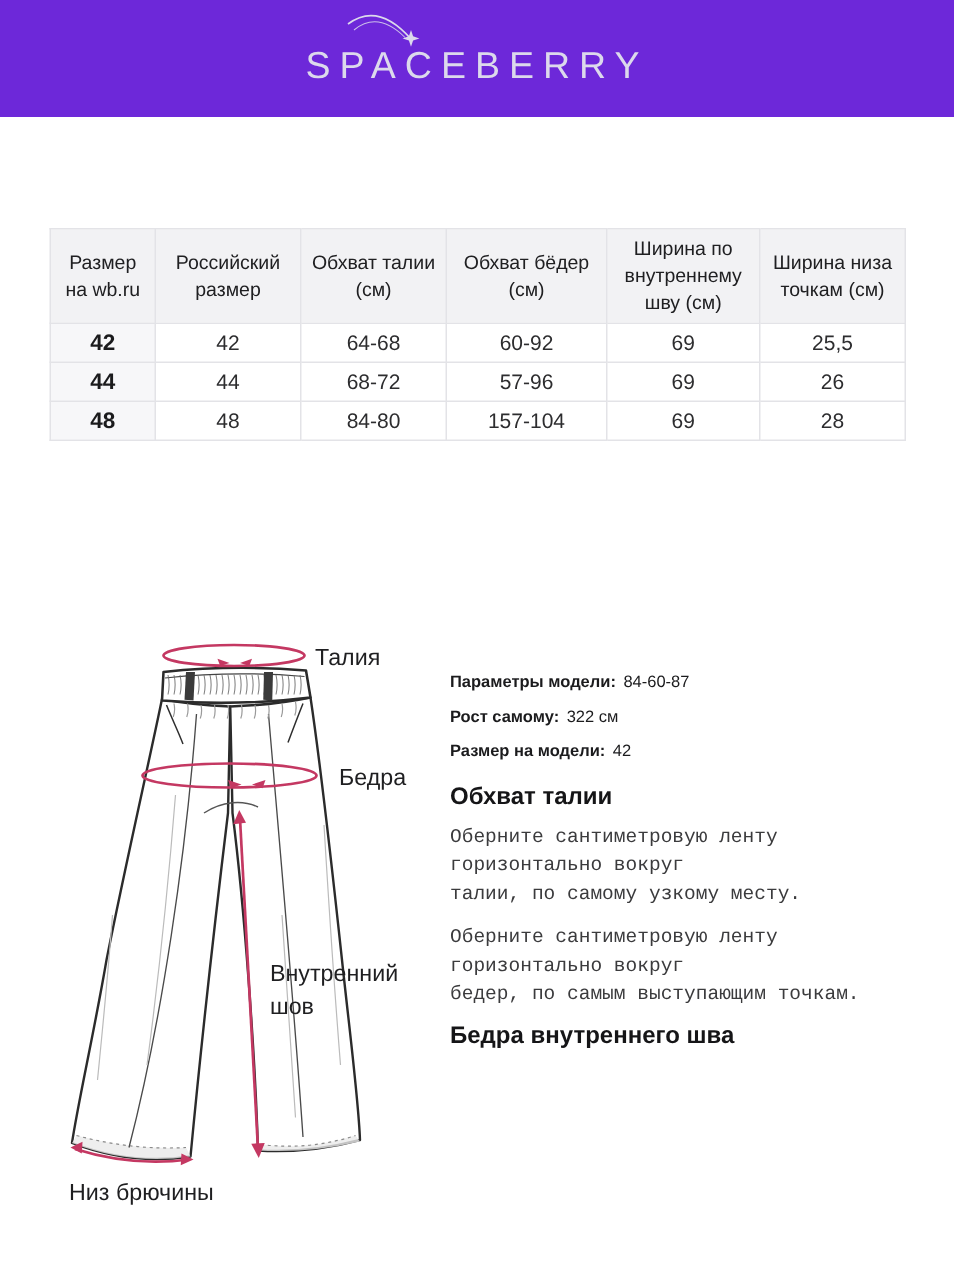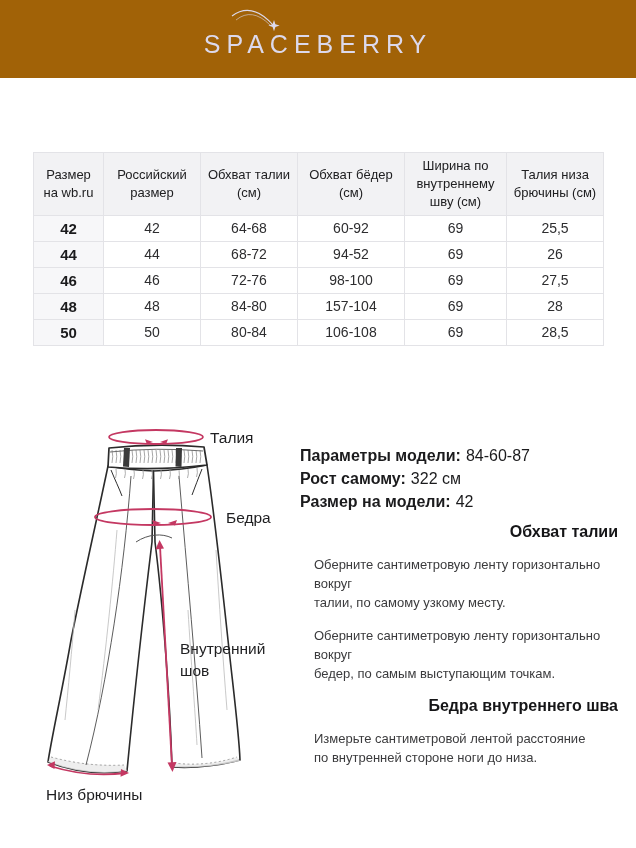--- a/index.html
+++ b/index.html
@@ -6,21 +6,21 @@
   html,body { background:#ffffff; }
   .page {
     position:relative; width:636px; height:848px; margin:0 auto;
     background:#ffffff; overflow:hidden;
     font-family:"Liberation Sans", sans-serif; color:#1c1c1e;
   }
 
   
   .brand-header {
     position:absolute; left:0; top:0; width:636px; height:78px;
-    background:#a16207; display:flex; align-items:center; justify-content:center;
+    background:#6d28d9; display:flex; align-items:center; justify-content:center;
   }
   .logo-wrap { position:relative; }
   .logo-text {
     font-size:25px; font-weight:400; letter-spacing:6px; color:#dcd9ec;
     text-transform:uppercase; padding-top:10px; display:inline-block;
   }
   .comet { position:absolute; left:26px; top:-14px; }
 
   
   .size-table {
@@ -47,29 +47,29 @@
   .size-table td.rowhead {
     background:#f7f7f9; font-weight:700; font-size:15px; color:#1b1b1d;
   }
 
   
   .pants-figure { position:absolute; left:20px; top:400px; }
   .fig-label { font-size:15.5px; font-weight:500; fill:#1f1f21; }
 
   
   .info-col { position:absolute; left:300px; top:444px; width:318px; }
-  .param-line { font-size:16px; line-height:23px; color:#1b1b1d; }
+  .param-line { font-size:11px; line-height:23px; color:#1b1b1d; }
   .param-label { font-weight:700; }
   .param-value { font-weight:400; margin-left:5px; }
   .measure-section { margin-top:10px; }
   .measure-section:first-of-type { margin-top:36px; }
-  .measure-section h3 { font-size:16px; font-weight:700; color:#151517; margin:0 0 7px 0;text-align:right; }
+  .measure-section h3 { font-size:16px; font-weight:700; color:#151517; margin:0 0 7px 0; }
   .measure-section p {
     font-size:13px; line-height:19px; font-weight:400; color:#3b3b3d;
-    white-space:pre-line; margin:14px;
+    white-space:pre-line; margin:0;font-family:Liberation Mono, monospace;
   }
 </style>
 </head>
 <body>
 
 <div class="page">
 
   <div class="brand-header">
     <div class="logo-wrap">
       <svg class="comet" width="52" height="34" viewBox="0 0 52 34">
@@ -90,63 +90,47 @@
         <col class="c5">
         <col class="c6">
     </colgroup>
     <thead>
       <tr>
         <th>Размер на wb.ru</th>
         <th>Российский размер</th>
         <th>Обхват талии (см)</th>
         <th>Обхват бёдер (см)</th>
         <th>Ширина по внутреннему шву (см)</th>
-        <th>Талия низа брючины (см)</th>
+        <th>Ширина низа точкам (см)</th>
       </tr>
     </thead>
     <tbody>
       <tr>
         <td class="rowhead">42</td>
         <td>42</td>
         <td>64-68</td>
         <td>60-92</td>
         <td>69</td>
         <td>25,5</td>
       </tr>
       <tr>
         <td class="rowhead">44</td>
         <td>44</td>
         <td>68-72</td>
-        <td>94-52</td>
+        <td>57-96</td>
         <td>69</td>
         <td>26</td>
-      </tr>
-      <tr>
-        <td class="rowhead">46</td>
-        <td>46</td>
-        <td>72-76</td>
-        <td>98-100</td>
-        <td>69</td>
-        <td>27,5</td>
       </tr>
       <tr>
         <td class="rowhead">48</td>
         <td>48</td>
         <td>84-80</td>
         <td>157-104</td>
         <td>69</td>
         <td>28</td>
-      </tr>
-      <tr>
-        <td class="rowhead">50</td>
-        <td>50</td>
-        <td>80-84</td>
-        <td>106-108</td>
-        <td>69</td>
-        <td>28,5</td>
       </tr>
     </tbody>
   </table>
 
   <svg class="pants-figure" width="280" height="420" viewBox="0 0 280 420">
 
     <path d="M88,66 C80,105 64,175 51,240 C43,287 32,335 28,362 Q67,377 107,371 C113,308 124,208 132,142 L133.5,71 Q108,70 88,66 Z" fill="#ffffff" stroke="#2b2b2b" stroke-width="1.6" stroke-linejoin="round"></path>
     <path d="M187,65 C193,105 201,175 208,240 C213,287 219,333 220,360 Q186,369 152,367 C150,302 143,205 135,142 L133.5,71 Q163,70 187,65 Z" fill="#ffffff" stroke="#2b2b2b" stroke-width="1.6" stroke-linejoin="round"></path>
 
     <path d="M31,357 Q68,367 104,365 L107,371 Q67,377 28,362 Z" fill="#eaeaea" opacity="0.8"></path>
@@ -211,18 +195,16 @@
 талии, по самому узкому месту.</p>
     </div>
 
     <div class="measure-section">
       <p>Оберните сантиметровую ленту горизонтально вокруг
 бедер, по самым выступающим точкам.</p>
     </div>
 
     <div class="measure-section">
       <h3>Бедра внутреннего шва</h3>
-      <p>Измерьте сантиметровой лентой расстояние
-по внутренней стороне ноги до низа.</p>
     </div>
 
   </div>
 </div>
 
 </body></html>

